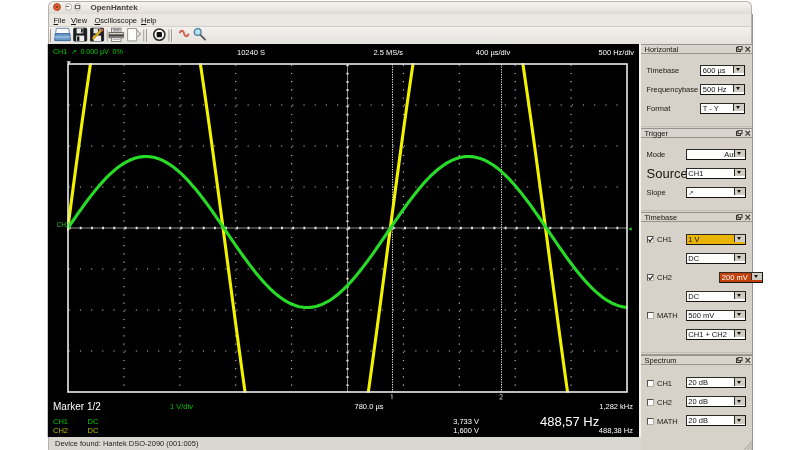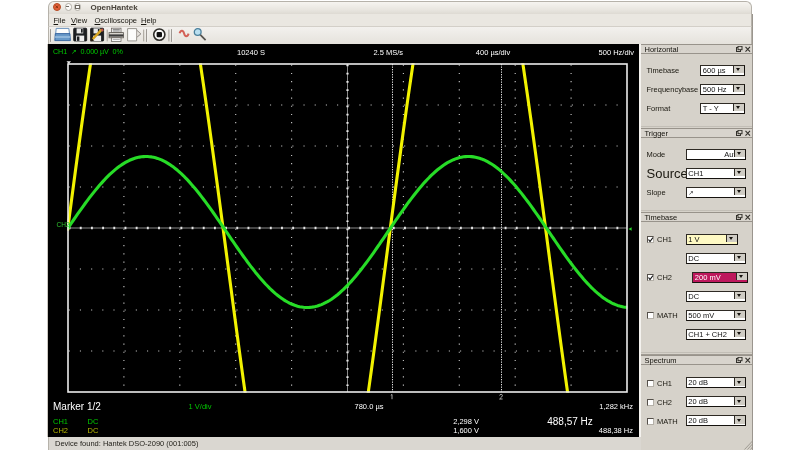--- a/index.html
+++ b/index.html
@@ -110,23 +110,23 @@
 <div style="position:absolute;left:53px;top:48.4px;text-align:left;font-size:7.2px;line-height:8.7px;color:#00c800;white-space:nowrap;letter-spacing:-0.08px;">CH1&nbsp; <span style="font-size:6.8px">↗</span>&nbsp; 0.000&nbsp;µV&nbsp; 0%</div>
 <div style="position:absolute;left:220px;top:48.2px;width:62px;text-align:center;font-size:7.5px;line-height:9.0px;color:#ffffff;white-space:nowrap;">10240 S</div>
 <div style="position:absolute;left:343px;top:48.2px;width:60px;text-align:right;font-size:7.5px;line-height:9.0px;color:#ffffff;white-space:nowrap;">2.5 MS/s</div>
 <div style="position:absolute;left:463px;top:48.2px;width:60px;text-align:center;font-size:7.5px;line-height:9.0px;color:#ffffff;white-space:nowrap;">400 µs/div</div>
 <div style="position:absolute;left:574px;top:48.2px;width:60px;text-align:right;font-size:7.5px;line-height:9.0px;color:#ffffff;white-space:nowrap;">500 Hz/div</div>
 <div style="position:absolute;left:53px;top:401.5px;text-align:left;font-size:10px;line-height:9.0px;color:#ffffff;white-space:nowrap;">Marker 1/2</div>
 <div style="position:absolute;left:339px;top:402px;width:60px;text-align:center;font-size:7.5px;line-height:9.0px;color:#ffffff;white-space:nowrap;">780.0 µs</div>
 <div style="position:absolute;left:573px;top:401.5px;width:60px;text-align:right;font-size:7.5px;line-height:9.0px;color:#ffffff;white-space:nowrap;">1,282 kHz</div>
 <div style="position:absolute;left:53px;top:416.5px;text-align:left;font-size:7.5px;line-height:9.0px;color:#00c800;white-space:nowrap;">CH1</div>
 <div style="position:absolute;left:87.5px;top:416.5px;text-align:left;font-size:7.5px;line-height:9.0px;color:#00c800;white-space:nowrap;">DC</div>
-<div style="position:absolute;left:151.5px;top:402px;width:60px;text-align:right;font-size:7.5px;line-height:9.0px;color:#00c800;white-space:nowrap;">1 V/div</div>
-<div style="position:absolute;left:419px;top:416.5px;width:60px;text-align:right;font-size:7.5px;line-height:9.0px;color:#ffffff;white-space:nowrap;">2,298 V</div>
-<div style="position:absolute;left:540px;top:416.5px;width:60px;text-align:center;font-size:10px;line-height:9.0px;color:#ffffff;white-space:nowrap;">488,57 Hz</div>
+<div style="position:absolute;left:151.5px;top:402px;width:60px;text-align:center;font-size:7.5px;line-height:9.0px;color:#00c800;white-space:nowrap;">1 V/div</div>
+<div style="position:absolute;left:419px;top:416.5px;width:60px;text-align:right;font-size:7.5px;line-height:9.0px;color:#ffffff;white-space:nowrap;">3,733 V</div>
+<div style="position:absolute;left:540px;top:416.5px;width:60px;text-align:left;font-size:13px;line-height:9.0px;color:#ffffff;white-space:nowrap;">488,57 Hz</div>
 <div style="position:absolute;left:53px;top:425.8px;text-align:left;font-size:7.5px;line-height:9.0px;color:#b8b800;white-space:nowrap;">CH2</div>
 <div style="position:absolute;left:87.5px;top:425.8px;text-align:left;font-size:7.5px;line-height:9.0px;color:#b8b800;white-space:nowrap;">DC</div>
 <div style="position:absolute;left:151.5px;top:448px;width:60px;text-align:right;font-size:13px;line-height:9.0px;color:#b8b800;white-space:nowrap;">200 mV/div</div>
 <div style="position:absolute;left:419px;top:425.8px;width:60px;text-align:right;font-size:7.5px;line-height:9.0px;color:#ffffff;white-space:nowrap;">1,600 V</div>
 <div style="position:absolute;left:573px;top:425.8px;width:60px;text-align:right;font-size:7.5px;line-height:9.0px;color:#ffffff;white-space:nowrap;">488,38 Hz</div>
 <div style="position:absolute;left:48px;top:437px;width:592.5px;height:13px;background:#dad7d1;border-left:0.8px solid #b6b2aa;box-sizing:border-box;"></div>
 <div style="position:absolute;left:55px;top:438.8px;text-align:left;font-size:7.5px;line-height:9.0px;color:#24221c;white-space:nowrap;">Device found: Hantek DSO-2090 (001:005)</div>
 <div style="position:absolute;left:638.6px;top:44px;width:2.2px;height:393px;background:#f4f2ee;"></div>
 <div style="position:absolute;left:640.8px;top:44px;width:111.2px;height:406px;background:#d6d2ca;"></div>
 <div style="position:absolute;left:752px;top:14px;width:0.8px;height:436px;background:#9a958e;"></div>
@@ -194,39 +194,39 @@
 <rect x="0.5" y="1.5" width="4" height="4" fill="none" stroke="#32302b" stroke-width="1"></rect>
 <rect x="2" y="0.3" width="4" height="3.4" fill="#d8d4cd" stroke="#32302b" stroke-width="1"></rect>
 <path d="M9.5,0.8 L14,5.6 M14,0.8 L9.5,5.6" stroke="#32302b" stroke-width="1.1"></path>
 </svg>
 <div style="position:absolute;left:646.5px;top:236.2px;width:7px;height:7px;background:#fff;border-top:1.4px solid #55504a;border-left:1.4px solid #55504a;border-right:1px solid #b4b0a8;border-bottom:1px solid #b4b0a8;box-sizing:border-box;">
     <svg width="8" height="8" style="position:absolute;left:-1px;top:-1.5px">
       <path d="M1.5,3.5 L3,5.5 L6,1.5" stroke="#111" stroke-width="1.2" fill="none"></path>
     </svg>
   </div>
 <div style="position:absolute;left:657px;top:235.2px;text-align:left;font-size:7.5px;line-height:9.0px;color:#19170f;white-space:nowrap;">CH1</div>
-<div style="position:absolute;left:685.5px;top:233.5px;width:52px;height:11px;box-sizing:border-box;background:#fef9c3;border:1.2px solid #2e2a24;border-right:1.8px solid #15120e;border-bottom:1.8px solid #15120e;">
+<div style="position:absolute;left:685.5px;top:233.5px;width:60px;height:11px;box-sizing:border-box;background:#eab308;border:1.2px solid #2e2a24;border-right:1.8px solid #15120e;border-bottom:1.8px solid #15120e;">
 <div style="position:absolute;left:1.8px;top:0.4px;font-size:7.5px;color:#111;white-space:nowrap;">1 V</div>
 <div style="position:absolute;right:0;top:0;width:10px;height:7.8px;background:#cfccc4;border-left:0.8px solid #2e2a24;">
 <div style="position:absolute;left:2.2px;top:2.6px;width:0;height:0;border-left:2.8px solid transparent;border-right:2.8px solid transparent;border-top:3.2px solid #15120e;"></div>
     </div>
   </div>
 <div style="position:absolute;left:685.5px;top:252.5px;width:60px;height:11px;box-sizing:border-box;background:#fff;border:1.2px solid #2e2a24;border-right:1.8px solid #15120e;border-bottom:1.8px solid #15120e;">
 <div style="position:absolute;left:1.8px;top:0.4px;font-size:7.5px;color:#111;white-space:nowrap;">DC</div>
 <div style="position:absolute;right:0;top:0;width:10px;height:7.8px;background:#cfccc4;border-left:0.8px solid #2e2a24;">
 <div style="position:absolute;left:2.2px;top:2.6px;width:0;height:0;border-left:2.8px solid transparent;border-right:2.8px solid transparent;border-top:3.2px solid #15120e;"></div>
     </div>
   </div>
 <div style="position:absolute;left:646.5px;top:274.2px;width:7px;height:7px;background:#fff;border-top:1.4px solid #55504a;border-left:1.4px solid #55504a;border-right:1px solid #b4b0a8;border-bottom:1px solid #b4b0a8;box-sizing:border-box;">
     <svg width="8" height="8" style="position:absolute;left:-1px;top:-1.5px">
       <path d="M1.5,3.5 L3,5.5 L6,1.5" stroke="#111" stroke-width="1.2" fill="none"></path>
     </svg>
   </div>
 <div style="position:absolute;left:657px;top:273.2px;text-align:left;font-size:7.5px;line-height:9.0px;color:#19170f;white-space:nowrap;">CH2</div>
-<div style="position:absolute;left:692px;top:271.5px;width:56px;height:11px;box-sizing:border-box;background:#be185d;border:1.2px solid #2e2a24;border-right:1.8px solid #15120e;border-bottom:1.8px solid #15120e;">
+<div style="position:absolute;left:719px;top:271.5px;width:44px;height:11px;box-sizing:border-box;background:#c2410c;border:1.2px solid #2e2a24;border-right:1.8px solid #15120e;border-bottom:1.8px solid #15120e;">
 <div style="position:absolute;left:1.8px;top:0.4px;font-size:7.5px;color:#fff;white-space:nowrap;">200 mV</div>
 <div style="position:absolute;right:0;top:0;width:10px;height:7.8px;background:#cfccc4;border-left:0.8px solid #2e2a24;">
 <div style="position:absolute;left:2.2px;top:2.6px;width:0;height:0;border-left:2.8px solid transparent;border-right:2.8px solid transparent;border-top:3.2px solid #15120e;"></div>
     </div>
   </div>
 <div style="position:absolute;left:685.5px;top:290.5px;width:60px;height:11px;box-sizing:border-box;background:#fff;border:1.2px solid #2e2a24;border-right:1.8px solid #15120e;border-bottom:1.8px solid #15120e;">
 <div style="position:absolute;left:1.8px;top:0.4px;font-size:7.5px;color:#111;white-space:nowrap;">DC</div>
 <div style="position:absolute;right:0;top:0;width:10px;height:7.8px;background:#cfccc4;border-left:0.8px solid #2e2a24;">
 <div style="position:absolute;left:2.2px;top:2.6px;width:0;height:0;border-left:2.8px solid transparent;border-right:2.8px solid transparent;border-top:3.2px solid #15120e;"></div>
     </div>

